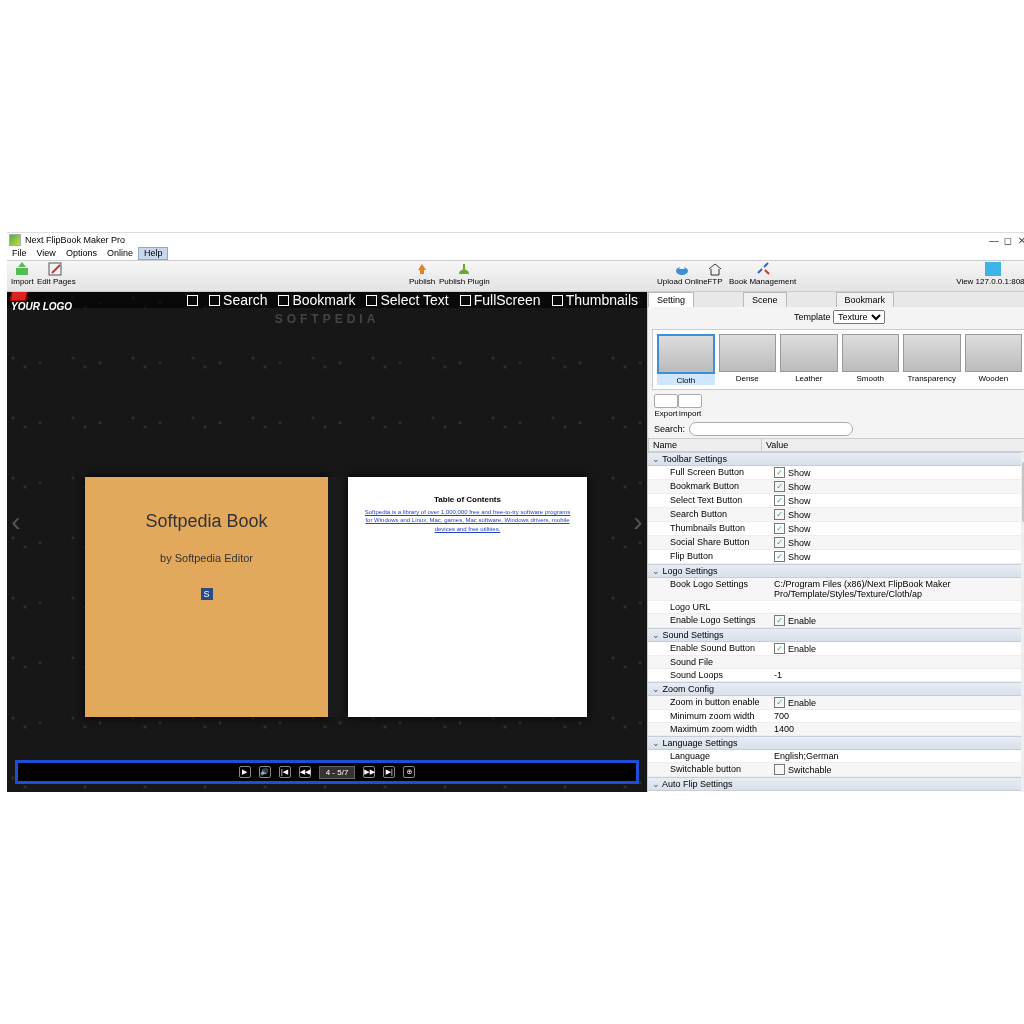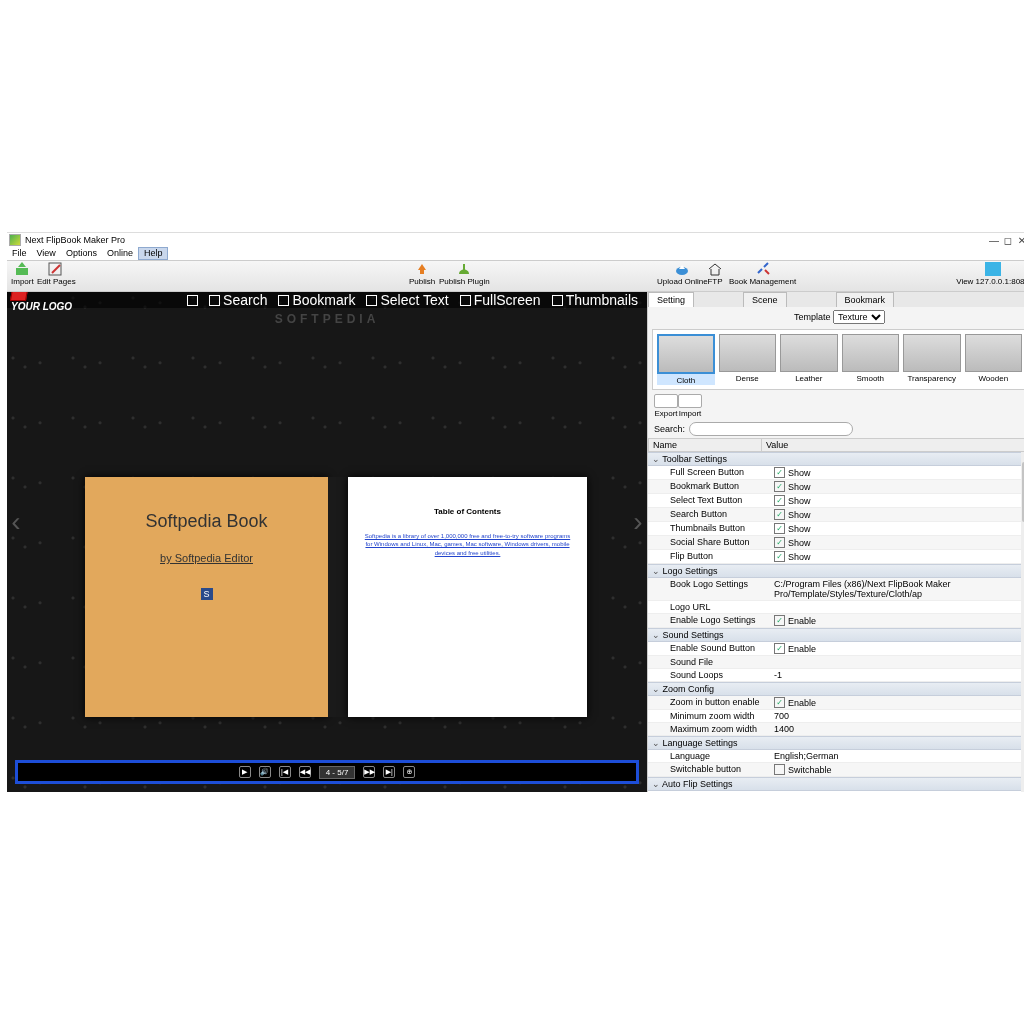--- a/index.html
+++ b/index.html
@@ -26,25 +26,25 @@
 .logo { display:flex; align-items:flex-start; padding-left:4px; font-weight:bold; font-style:italic; font-size:10px;flex-direction:column;}
 .logo .book { width:14px; height:10px; background:#d22; transform:skewX(-10deg); margin-right:3px; border:1px solid #900;}
 .topbtns { margin-left:auto; display:flex; gap:1px; padding-right:4px;}
 .topbtn { display:flex; align-items:center; gap:3px; color:#fff; font-size:14px; padding:2px 5px;}
 .topbtn .ic2 { width:9px; height:9px; border:1px solid #fff;}
 .watermark { position:absolute; top:20px; left:50%; transform:translateX(-50%); color:#444; font-size:12px; font-weight:bold; letter-spacing:4px;}
 .bookwrap { position:absolute; top:185px; left:78px; right:60px; height:240px; display:flex;}
 .page { flex:1; box-shadow:0 0 8px #000;}
 .page.left { background:#e2a85c; padding:24px 10px; text-align:center; color:#333;}
 .page.left h1 { font-size:18px; font-weight:normal; margin:10px 0 20px;}
-.page.left p { font-size:11px; margin:6px 0 24px;text-decoration:underline;}
+.page.left p { font-size:11px; margin:6px 0 24px;}
 .page.left .s { display:inline-block; width:12px; height:12px; background:#2a4a8a; color:#fff; font-size:9px; line-height:12px;}
 .gutter { width:20px; background:#1a1a1a;}
 .page.right { background:#fff; padding:14px 8px; text-align:center;}
-.page.right .toc { font-size:8px; font-weight:bold; margin:16px 0;}
+.page.right .toc { font-size:8px; font-weight:bold; margin:4px 0;}
 .page.right .lnk { font-size:6px; color:#24c; text-decoration:underline; line-height:1.4; margin:2px 6px;}
 .navarrow { position:absolute; top:40%; width:18px; height:60px; color:#555; font-size:28px; display:flex; align-items:center; justify-content:center;}
 .navarrow.l { left:0;} .navarrow.r { right:0;}
 .playerbar { position:absolute; left:8px; right:8px; bottom:8px; height:18px; background:#000; border:3px solid #1d4ed8; display:flex; align-items:center; justify-content:center; gap:8px; color:#fff;}
 .pbtn { width:10px; height:10px; border:1px solid #888; border-radius:2px; font-size:7px; line-height:10px; text-align:center;}
 .pgind { background:#333; border:1px solid #666; padding:1px 6px; font-size:8px;}
 
 .rightpane { flex:1; background:#f4f4f4; display:flex; flex-direction:column; border-left:1px solid #ccc;}
 .tabs { display:flex; background:#e8e8e8;gap:48px; }
 .tab { padding:2px 8px; font-size:9px; border:1px solid #bbb; border-bottom:none; background:#f0f0f0; margin-right:1px;}

